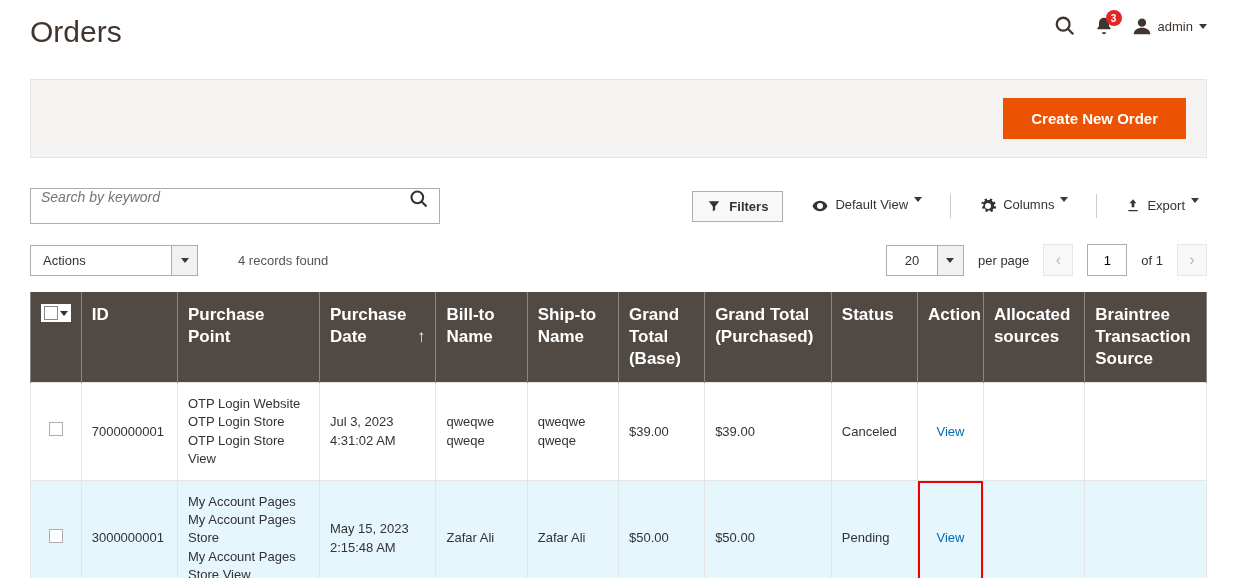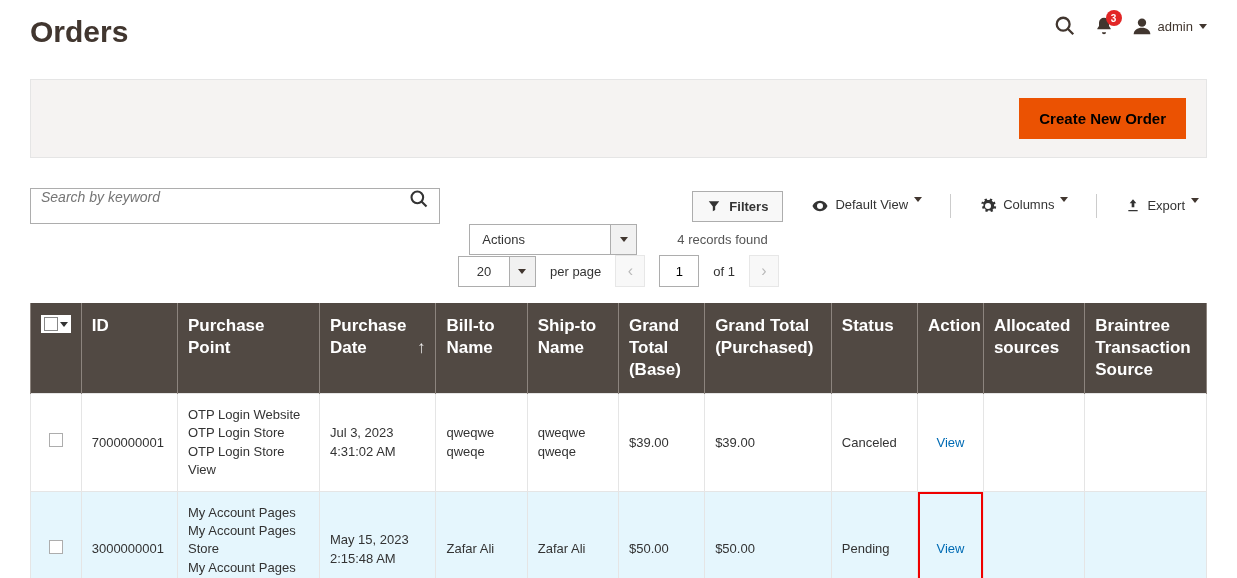--- a/index.html
+++ b/index.html
@@ -16,21 +16,21 @@
   padding: 0 30px;
 }
 .top-bar {
   display: flex;
   justify-content: space-between;
   align-items: flex-start;
   padding-top: 15px;
 }
 .page-title {
   font-size: 30px;
-  font-weight: 700;
+  font-weight: 400;
   color: #41362f;
 }
 .top-right {
   display: flex;
   align-items: center;
   gap: 18px;
 }
 .icon-btn {
   cursor: pointer;
   position: relative;
@@ -73,23 +73,23 @@
 .action-bar {
   background: #f5f3f2;
   border: 1px solid #e5e5e5;
   margin-top: 30px;
   padding: 18px 20px;
   display: flex;
   justify-content: flex-end;
 }
 .primary-btn {
   background: #eb5202;
-  color: #000000;
+  color: #ffffff;
   border: none;
-  padding: 12px 20px;
+  padding: 12px 28px;
   font-size: 15px;
   font-weight: 600;
   cursor: pointer;
 }
 .controls-row1 {
   margin-top: 30px;
   display: flex;
   justify-content: space-between;
   align-items: center;
 }
@@ -129,24 +129,24 @@
   gap: 8px;
   cursor: pointer;
   font-weight: bold;
 }
 .sep {
   width: 1px;
   height: 24px;
   background: #ccc;
 }
 .controls-row2 {
+  margin-top: 20px;
   display: flex;
   justify-content: space-between;
   align-items: center;
-  flex-direction: column;
 }
 .left-controls2 {
   display: flex;
   align-items: center;
   gap: 40px;
 }
 .actions-dd {
   display: flex;
   border: 1px solid #adadad;
 }

